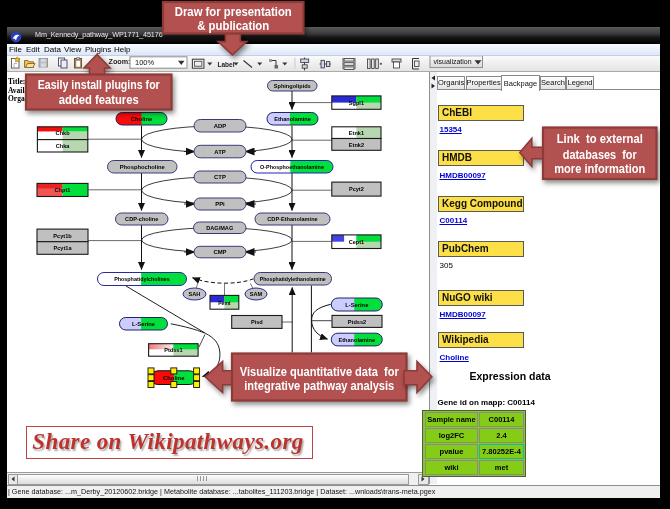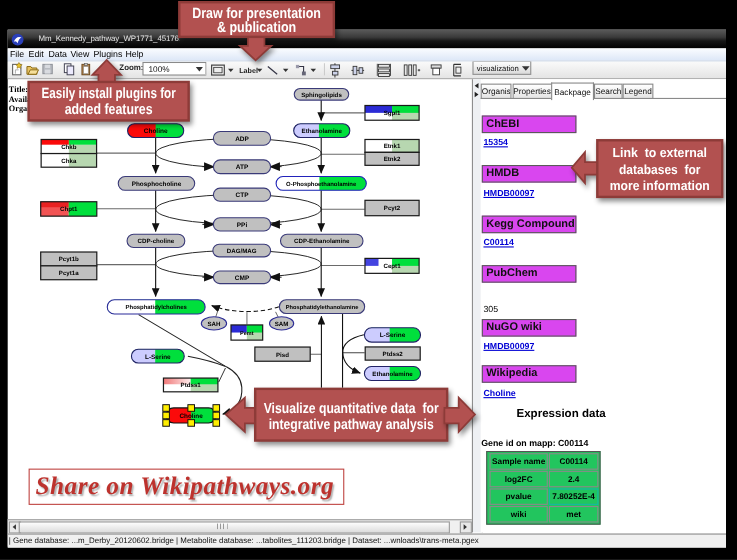--- a/index.html
+++ b/index.html
@@ -1,18 +1,18 @@
 <!DOCTYPE html>
 <html><head><meta charset="utf-8">
 <style>
 html,body{margin:0;padding:0;}
 body{width:670px;height:509px;background:#000;position:relative;overflow:hidden;
      font-family:"Liberation Sans",sans-serif;}
 .abs{position:absolute;}
-.hdrbox{position:absolute;background:#d946ef;border:1px solid #5a5a5a;white-space:nowrap;overflow:hidden;
+.hdrbox{position:absolute;background:#fde047;border:1px solid #5a5a5a;white-space:nowrap;overflow:hidden;
         font-weight:bold;font-size:10px;color:#111;padding-left:3px;line-height:14px;}
 .lnk{position:absolute;color:#0000d4;font-weight:bold;font-size:8px;text-decoration:underline;}
 .tab{position:absolute;background:linear-gradient(#ffffff,#e4e4e4);border:1px solid #898989;white-space:nowrap;overflow:hidden;
      font-size:7.5px;color:#111;text-align:center;line-height:12px;top:76px;height:12px;}
 </style></head><body>
 
 <div class="abs" style="left:7px;top:27px;width:653px;height:470px;background:#fff;"></div>
 
 <div class="abs" style="left:7px;top:27px;width:653px;height:17px;
   background:linear-gradient(#5a5a5a,#3a3a3a 40%,#161616 60%,#000);"></div>
@@ -148,24 +148,24 @@
 <div class="hdrbox" style="left:438px;top:150px;width:81px;height:14px;">HMDB</div>
 <div class="hdrbox" style="left:438px;top:195.5px;width:81px;height:14px;">Kegg Compound</div>
 <div class="hdrbox" style="left:438px;top:240.5px;width:81px;height:14px;">PubChem</div>
 <div class="hdrbox" style="left:438px;top:290px;width:81px;height:14px;">NuGO wiki</div>
 <div class="hdrbox" style="left:438px;top:332px;width:81px;height:14px;">Wikipedia</div>
 <div class="lnk" style="left:439.5px;top:124.5px;">15354</div>
 <div class="lnk" style="left:439.5px;top:170.5px;">HMDB00097</div>
 <div class="lnk" style="left:439.5px;top:216px;">C00114</div>
 <div class="lnk" style="left:439.5px;top:309.5px;">HMDB00097</div>
 <div class="lnk" style="left:439.5px;top:353px;">Choline</div>
-<div class="abs" style="left:439.5px;top:260.5px;font-size:8px;color:#000;margin-top:16px;">305</div>
+<div class="abs" style="left:439.5px;top:260.5px;font-size:8px;color:#000;">305</div>
 <div class="abs" style="left:437.5px;top:370px;font-size:10.5px;font-weight:bold;color:#000;padding-left:32px;">Expression data</div>
 <div class="abs" style="left:437.5px;top:398px;font-size:8px;font-weight:bold;color:#000;">Gene id on mapp: C00114</div>
-<div class="abs" style="left:442px;top:410px;width:102px;height:65px;border:1px solid #555;background:#22c55e;">
+<div class="abs" style="left:422px;top:410px;width:102px;height:65px;border:1px solid #555;background:#84cc16;">
 <div class="abs" style="left:2px;top:1px;width:51px;height:13px;border:1px solid #8a8a8a;font-size:7.5px;font-weight:bold;text-align:center;line-height:13px;white-space:nowrap;overflow:hidden;">Sample name</div>
 <div class="abs" style="left:56px;top:1px;width:43px;height:13px;border:1px solid #8a8a8a;font-size:7.5px;font-weight:bold;text-align:center;line-height:13px;white-space:nowrap;overflow:hidden;">C00114</div>
 <div class="abs" style="left:2px;top:17px;width:51px;height:13px;border:1px solid #8a8a8a;font-size:7.5px;font-weight:bold;text-align:center;line-height:13px;white-space:nowrap;overflow:hidden;">log2FC</div>
 <div class="abs" style="left:56px;top:17px;width:43px;height:13px;border:1px solid #8a8a8a;font-size:7.5px;font-weight:bold;text-align:center;line-height:13px;white-space:nowrap;overflow:hidden;">2.4</div>
 <div class="abs" style="left:2px;top:33px;width:51px;height:13px;border:1px solid #8a8a8a;font-size:7.5px;font-weight:bold;text-align:center;line-height:13px;white-space:nowrap;overflow:hidden;">pvalue</div>
 <div class="abs" style="left:56px;top:33px;width:43px;height:13px;border:1px solid #14b8a6;font-size:7.5px;font-weight:bold;text-align:center;line-height:13px;white-space:nowrap;overflow:hidden;">7.80252E-4</div>
 <div class="abs" style="left:2px;top:49px;width:51px;height:13px;border:1px solid #8a8a8a;font-size:7.5px;font-weight:bold;text-align:center;line-height:13px;white-space:nowrap;overflow:hidden;">wiki</div>
 <div class="abs" style="left:56px;top:49px;width:43px;height:13px;border:1px solid #8a8a8a;font-size:7.5px;font-weight:bold;text-align:center;line-height:13px;white-space:nowrap;overflow:hidden;">met</div>
 </div>
 <svg class="abs" style="left:7px;top:72px;" width="422" height="400" viewBox="7 72 422 400" font-family="Liberation Sans,sans-serif">

